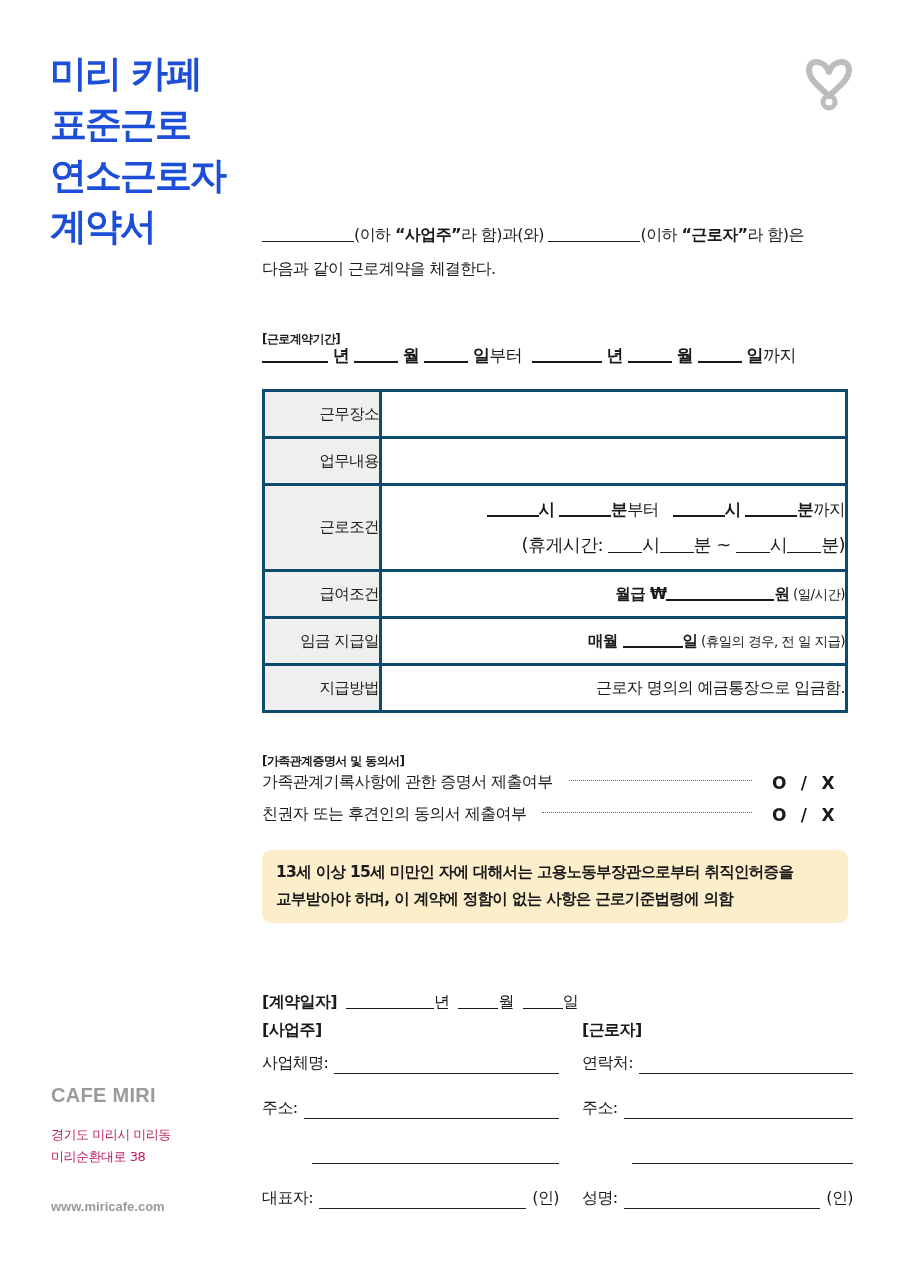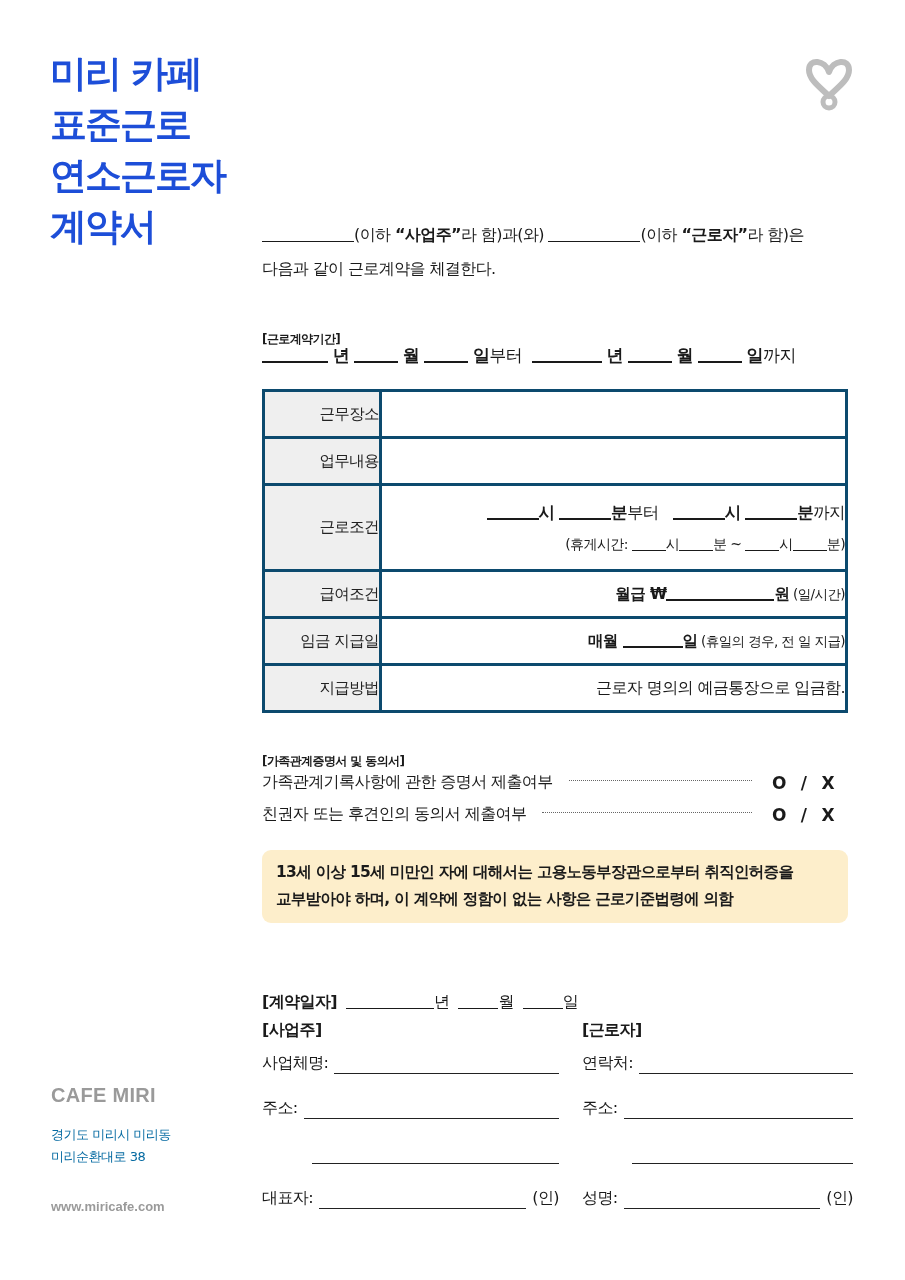--- a/index.html
+++ b/index.html
@@ -5,38 +5,38 @@
   * { box-sizing: border-box; margin: 0; padding: 0; }
   html, body { width: 905px; height: 1280px; background: #ffffff; overflow: hidden; }
   body { position: relative; font-family: "DejaVu Sans", "Liberation Sans", sans-serif; color: #1a1a1a; }
 
   .title { position: absolute; left: 50px; top: 48px; font-size: 37px; font-weight: 900; line-height: 51px; letter-spacing: -2px; color: #1d4ed8; }
   .title div { font-weight: bold; }
 
   .logo { position: absolute; left: 803px; top: 50px; width: 52px; height: 62px; }
 
   .side-brand { position: absolute; left: 51px; top: 1084px; font-size: 20px; font-weight: bold; color: #9a9a9a; letter-spacing: 0.3px; font-family: "Liberation Sans", sans-serif; }
-  .side-addr { position: absolute; left: 51px; top: 1124px; font-size: 13px; color: #0369a1; line-height: 22px; letter-spacing: -0.5px; }
+  .side-addr { position: absolute; left: 51px; top: 1124px; font-size: 13px; color: #be185d; line-height: 22px; letter-spacing: -0.5px; }
   .side-url { position: absolute; left: 51px; top: 1199px; font-size: 13px; font-weight: bold; color: #9a9a9a; font-family: "Liberation Sans", sans-serif; }
 
   .blank { display: inline-block; border-bottom: 2px solid #1a1a1a; height: 1em; vertical-align: baseline; margin-bottom: -2px; }
   .blank.thin { border-bottom-width: 1.5px; }
   b, .b { font-weight: bold; }
 
   .intro { position: absolute; left: 262px; top: 218px; font-size: 16px; line-height: 34px; letter-spacing: -0.6px; white-space: nowrap; }
 
   .sec-head { position: absolute; left: 262px; font-size: 12px; font-weight: bold; letter-spacing: -0.6px; white-space: nowrap; margin-top: 18px; }
   .period { position: absolute; left: 262px; top: 344px; font-size: 17px; letter-spacing: -0.6px; white-space: nowrap; }
 
   table.terms { position: absolute; left: 262px; top: 389px; width: 586px; border-collapse: collapse; font-size: 15.5px; letter-spacing: -0.6px; }
   table.terms td { border: 3px solid #0c4a6e; height: 47px; text-align: right; vertical-align: middle; }
   table.terms td.label { width: 117px; background: #efefef; color: #222; }
   table.terms tr.tall td { height: 86px; }
   .small { font-size: 13.5px; }
-  .sub { font-size: 14px; margin-top: 12px; }
+  .sub { font-size: 18px; margin-top: 12px; }
 
   .check-row { position: absolute; left: 262px; width: 572px; font-size: 16px; letter-spacing: -0.6px; display: flex; align-items: center; white-space: nowrap; }
   .dots { flex: 1; border-bottom: 1.5px dotted #666; margin: 0 20px 0 16px; height: 1px; position: relative; top: -2px; }
   .ox { font-weight: bold; font-size: 17px; width: 62px; display: flex; justify-content: space-between; }
 
   .notice { position: absolute; left: 262px; top: 850px; width: 586px; height: 73px; background: #fdeecb; padding: 9px 14px; font-size: 15.5px; font-weight: bold; line-height: 27px; letter-spacing: -0.7px; color: #1a1a1a; border-radius: 9px; }
 
   .date-row { position: absolute; left: 262px; top: 992px; font-size: 16px; letter-spacing: -0.6px; white-space: nowrap; }
 
   .party { position: absolute; top: 1020px; font-size: 16px; letter-spacing: -0.6px; }

